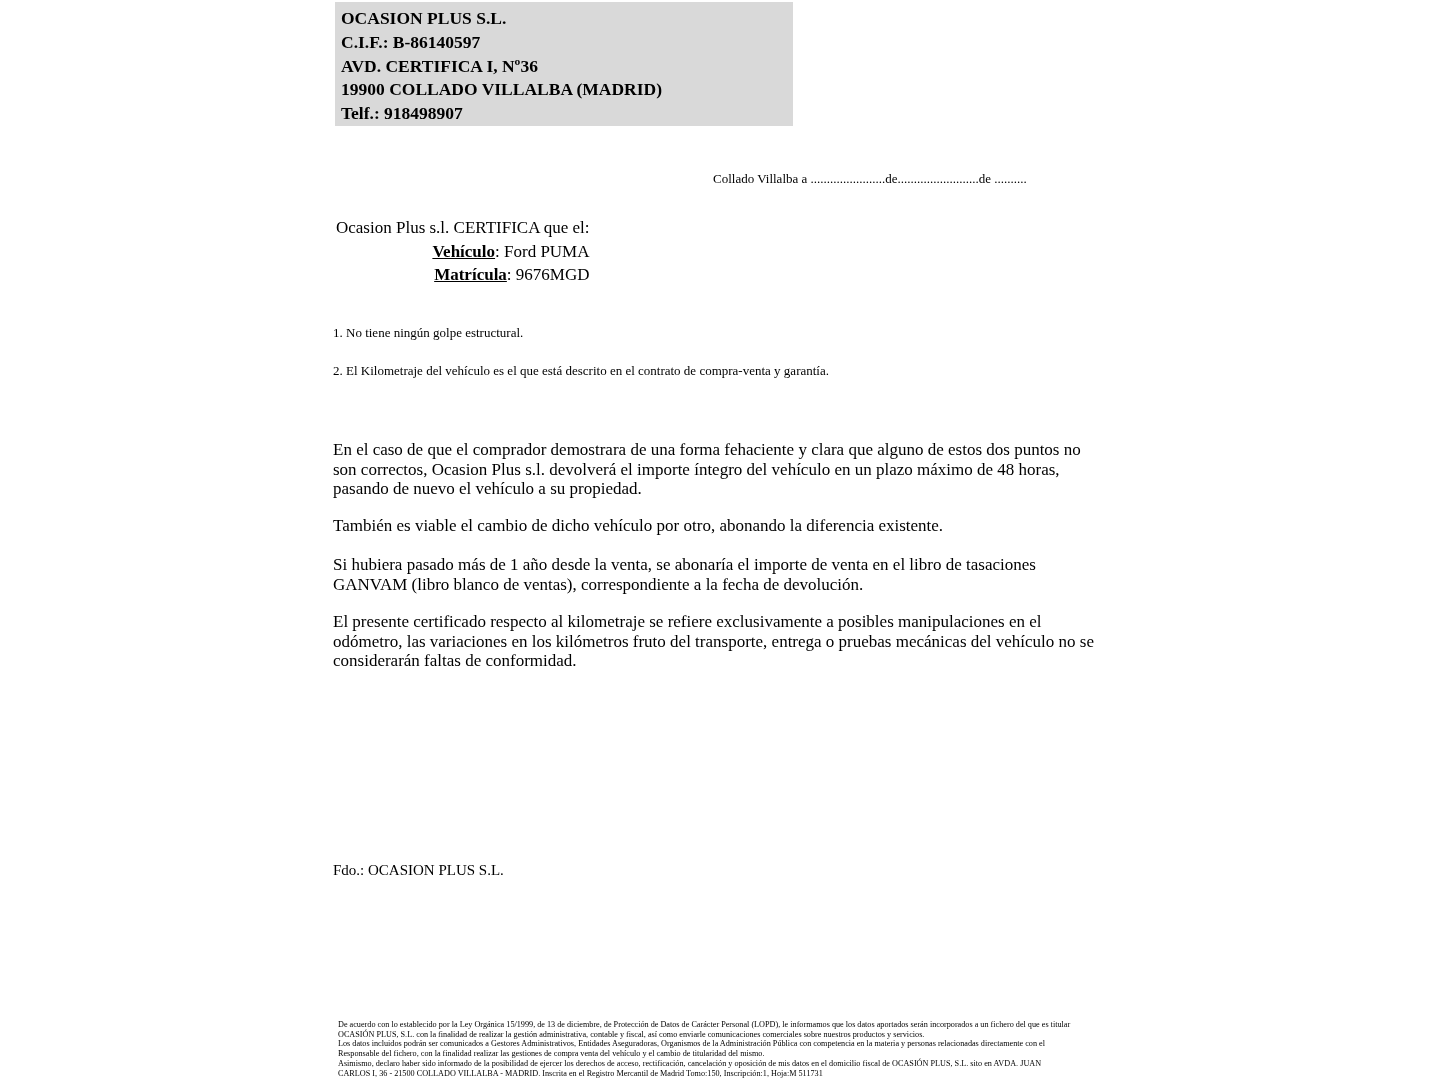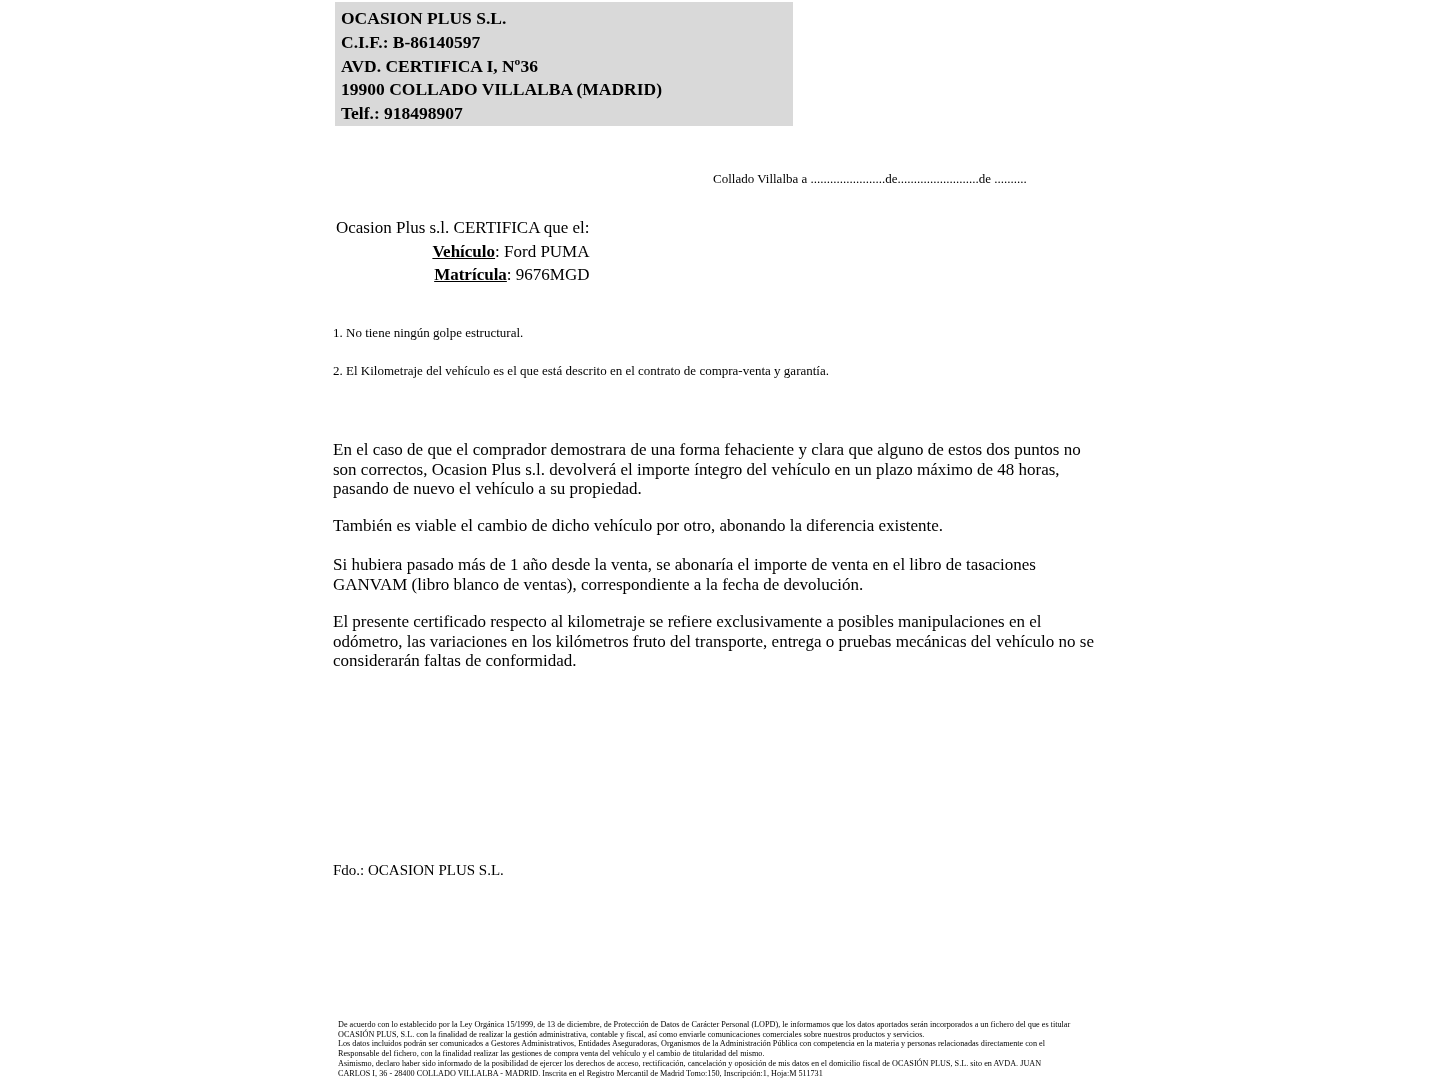--- a/index.html
+++ b/index.html
@@ -123,16 +123,16 @@
   <div class="para para-4">El presente certificado respecto al kilometraje se refiere exclusivamente a posibles manipulaciones en el odómetro, las variaciones en los kilómetros fruto del transporte, entrega o pruebas mecánicas del vehículo no se considerarán faltas de conformidad.</div>
 
   <div class="signature">Fdo.: OCASION PLUS S.L.</div>
 
   <div class="legal-footer">
     <div class="lline">De acuerdo con lo establecido por la Ley Orgánica 15/1999, de 13 de diciembre, de Protección de Datos de Carácter Personal (LOPD), le informamos que los datos aportados serán incorporados a un fichero del que es titular</div>
     <div class="lline">OCASIÓN PLUS, S.L. con la finalidad de realizar la gestión administrativa, contable y fiscal, así como enviarle comunicaciones comerciales sobre nuestros productos y servicios.</div>
     <div class="lline">Los datos incluidos podrán ser comunicados a Gestores Administrativos, Entidades Aseguradoras, Organismos de la Administración Pública con competencia en la materia y personas relacionadas directamente con el</div>
     <div class="lline">Responsable del fichero, con la finalidad realizar las gestiones de compra venta del vehículo y el cambio de titularidad del mismo.</div>
     <div class="lline">Asimismo, declaro haber sido informado de la posibilidad de ejercer los derechos de acceso, rectificación, cancelación y oposición de mis datos en el domicilio fiscal de OCASIÓN PLUS, S.L. sito en AVDA. JUAN</div>
-    <div class="lline">CARLOS I, 36 - 28400 COLLADO VILLALBA - MADRID. Inscrita en el Registro Mercantil de Madrid Tomo:150, Inscripción:1, Hoja:M 511731</div>
+    <div class="lline">CARLOS I, 36 - 21500 COLLADO VILLALBA - MADRID. Inscrita en el Registro Mercantil de Madrid Tomo:150, Inscripción:1, Hoja:M 511731</div>
   </div>
 
 </div>
 
 </body></html>

